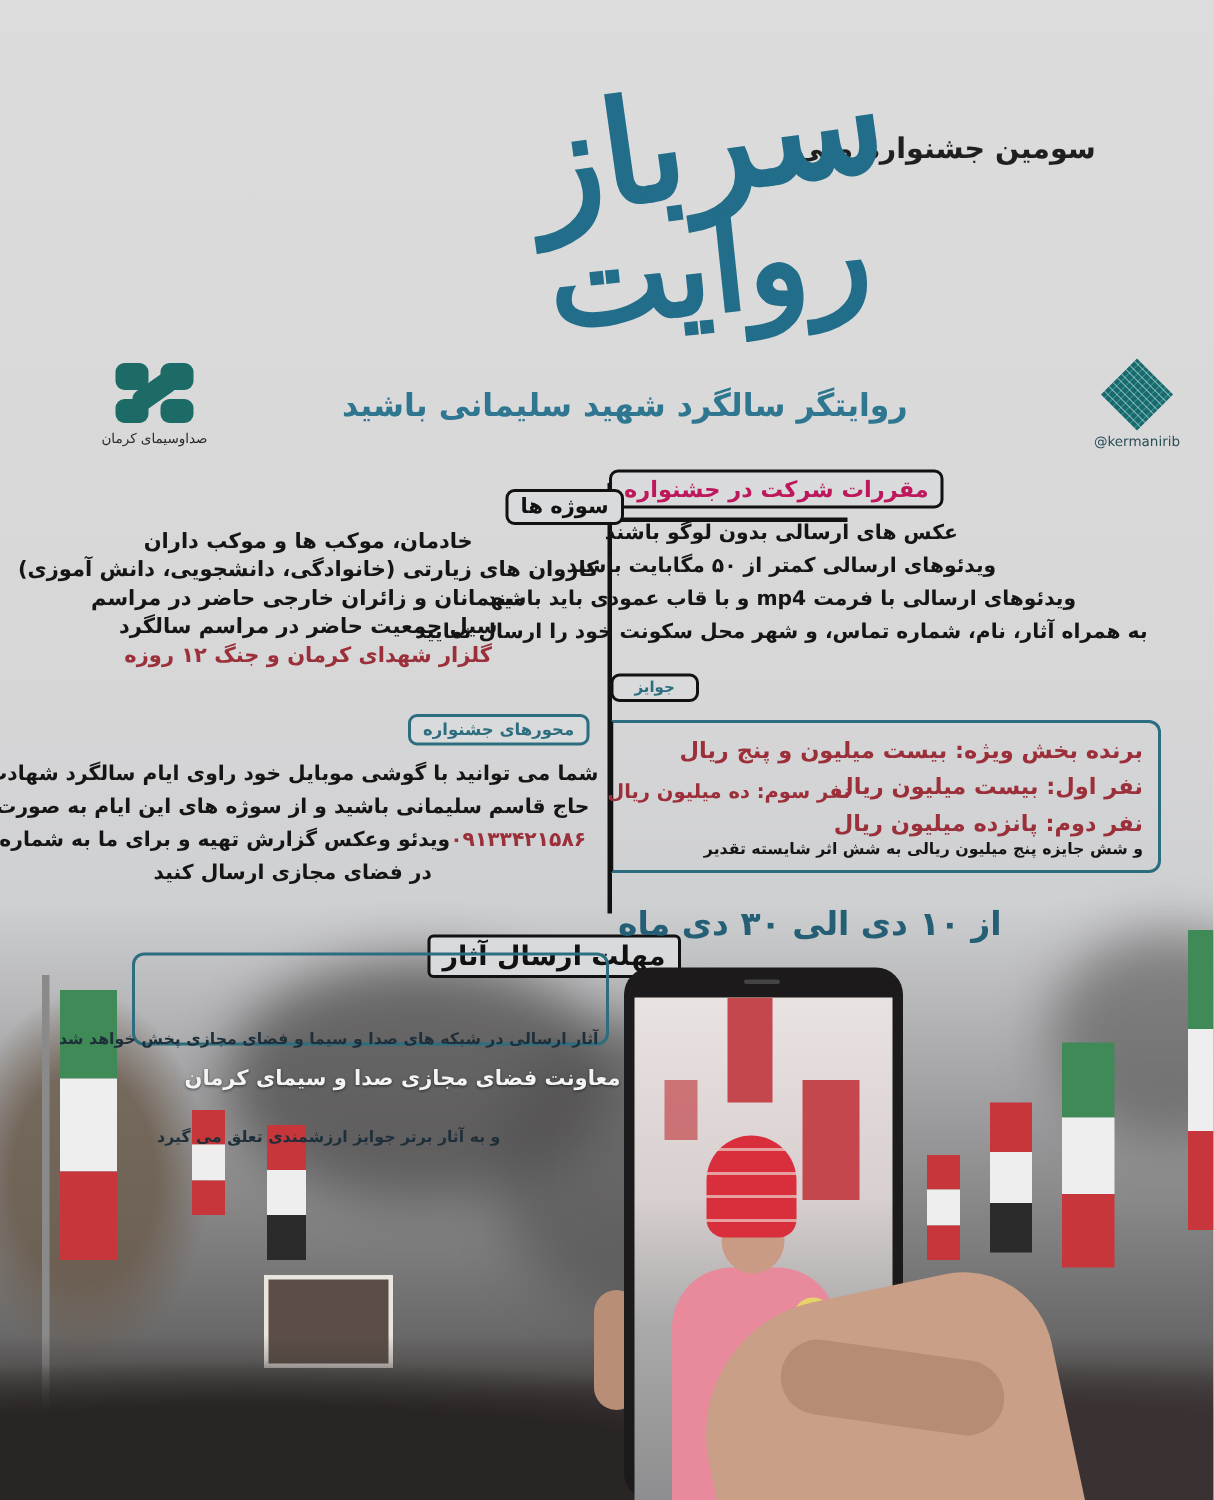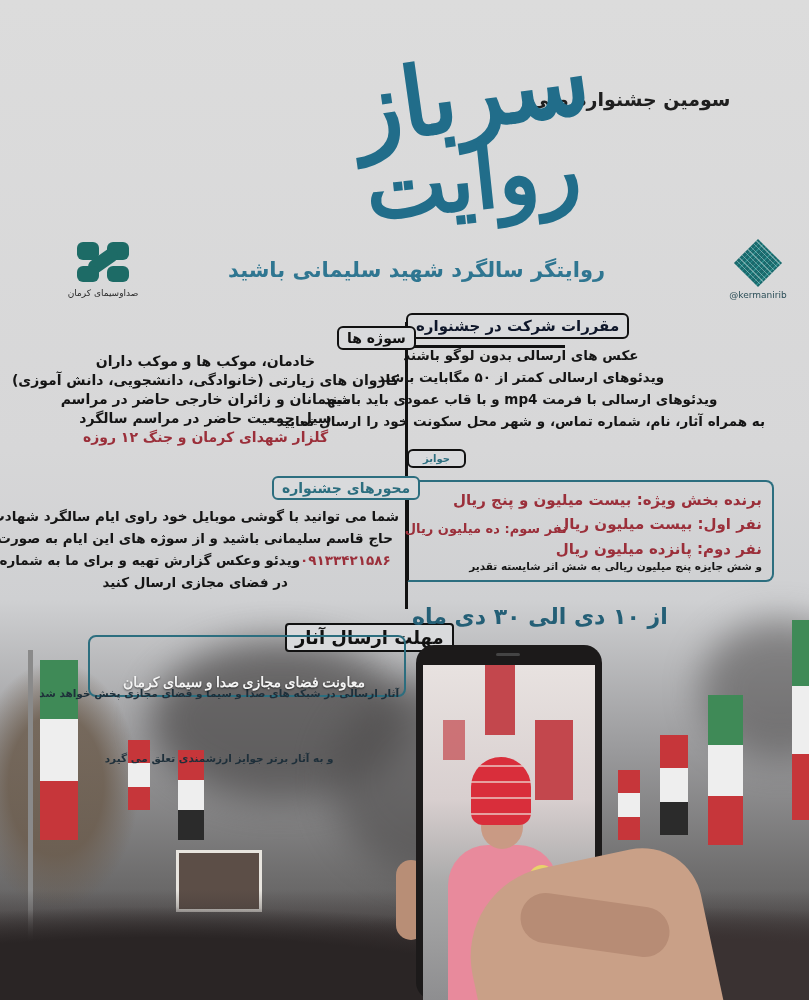--- a/index.html
+++ b/index.html
@@ -64,21 +64,21 @@
   .hline { position: absolute; background: #111; height: 2.5px; }
   .frame-teal { position: absolute; border: 2.5px solid #2c6e7f; border-radius: 8px; }
   .red { color: #9b2f3a; }
 
   .rules-lines div { height: 22px; line-height: 22px; font-size: 13.5px; }
   .subjects-lines div { height: 19px; line-height: 19px; font-size: 14px; }
   .axes-lines div { height: 22px; line-height: 22px; font-size: 13.5px; }
   .deadline-box div { height: 24px; line-height: 24px; font-size: 10.5px; color: #1e2f3a; margin-top: 41px; }
 
   .dates { position: absolute; left: 412px; top: 604px; font-size: 22px; font-weight: bold; color: #245f76; white-space: nowrap; }
-  .footer { position: absolute; left: 123px; top: 674px; font-size: 14px; font-weight: bold; color: #f4f4f4; white-space: nowrap; text-shadow: 0 1px 2px rgba(0,0,0,.6); font-family: Liberation Serif, serif; }
+  .footer { position: absolute; left: 123px; top: 711px; font-size: 14px; font-weight: bold; color: #f4f4f4; white-space: nowrap; text-shadow: 0 1px 2px rgba(0,0,0,.6); }
 
   
   .phone { position: absolute; left: 416px; top: 645px; width: 186px; height: 355px; background: #1c1a1a; border-radius: 18px; }
   .phone .screen { position: absolute; left: 7px; top: 20px; width: 172px; height: 335px; overflow: hidden;
      background: linear-gradient(180deg, #e8e2e0 0%, #d8cfcf 40%, #aaa 65%, #8e8e90 100%); }
   .phone .speaker { position: absolute; left: 80px; top: 8px; width: 24px; height: 3px; background: #444; border-radius: 2px; }
   .sflag { position: absolute; background: #c3474d; }
   .child-hat { position: absolute; left: 48px; top: 92px; width: 60px; height: 68px; border-radius: 30px 30px 12px 12px; background: repeating-linear-gradient(180deg,#d92e3b 0 8px,#e6a0a0 8px 10px,#d92e3b 10px 16px); }
   .child-face { position: absolute; left: 58px; top: 140px; width: 42px; height: 44px; border-radius: 50%; background: #c99a84; }
   .child-body { position: absolute; left: 25px; top: 180px; width: 110px; height: 170px; border-radius: 40px 40px 0 0; background: #e88a9c; }
@@ -155,21 +155,21 @@
     <div class="lbl">صداوسیمای کرمان</div>
   </div>
   <div class="logo-right">
     <div class="dia"></div>
     <div class="lbl">@kermanirib</div>
   </div>
 
   <div class="vline" style="left:405px;top:322px;height:287px;"></div>
   <div class="hline" style="left:405px;top:345px;width:160px;"></div>
 
-  <div class="hdr" style="left:406px;top:313px;font-size:15px;color:#0f172a;border-color:#111;">مقررات شرکت در جشنواره</div>
+  <div class="hdr" style="left:406px;top:313px;font-size:15px;color:#be185d;border-color:#111;">مقررات شرکت در جشنواره</div>
   <div class="txt rules-lines" style="right:44px;top:344px;">
     <div>عکس های ارسالی بدون لوگو باشند</div>
     <div>ویدئوهای ارسالی کمتر از ۵۰ مگابایت باشند</div>
     <div>ویدئوهای ارسالی با فرمت mp4 و با قاب عمودی باید باشند</div>
     <div>به همراه آثار، نام، شماره تماس، و شهر محل سکونت خود را ارسال نمایید</div>
   </div>
 
   <div class="hdr" style="left:337px;top:326px;font-size:14px;color:#111;">سوژه ها</div>
   <div class="txt subjects-lines" style="right:410px;top:352px;">
     <div>خادمان، موکب ها و موکب داران</div>
@@ -180,21 +180,21 @@
   </div>
 
   <div class="hdr" style="left:407px;top:449px;font-size:10px;color:#2c6e7f;border-color:#111;padding:2px 14px;">جوایز</div>
   <div class="frame-teal" style="left:407px;top:480px;width:367px;height:102px;border-left-width:0;border-bottom-left-radius:0;border-top-left-radius:0;border-left:2.5px solid #111;"></div>
   <div class="txt red" style="right:47px;top:491px;font-size:15px;">برنده بخش ویژه:  بیست میلیون و پنج ریال</div>
   <div class="txt red" style="right:47px;top:515px;font-size:15px;">نفر اول: بیست میلیون ریال</div>
   <div class="txt red" style="right:242px;top:521px;font-size:13px;">نفر سوم: ده میلیون ریال</div>
   <div class="txt red" style="right:47px;top:540px;font-size:15px;">نفر دوم: پانزده میلیون ریال</div>
   <div class="txt" style="right:47px;top:560px;font-size:10.5px;">و شش جایزه پنج میلیون ریالی به شش اثر شایسته تقدیر</div>
 
-  <div class="hdr teal" style="left:272px;top:476px;font-size:14px;border-radius:6px;">محورهای جشنواره</div>
+  <div class="hdr teal" style="left:272px;top:476px;font-size:11px;border-radius:6px;">محورهای جشنواره</div>
   <div class="txt axes-lines" style="right:410px;top:505px;">
     <div>شما می توانید با گوشی موبایل خود راوی ایام سالگرد شهادت</div>
     <div>حاج قاسم سلیمانی باشید و از سوژه های این ایام  به صورت</div>
     <div><span class="red">۰۹۱۳۳۴۲۱۵۸۶</span><span>ویدئو وعکس گزارش تهیه و برای ما به شماره</span></div>
     <div>در فضای مجازی ارسال کنید</div>
   </div>
 
   <div class="hdr" style="left:285px;top:605px;font-size:18px;color:#111;border-radius:4px;margin-top:18px;">مهلت ارسال آثار</div>
   <div class="dates">از ۱۰ دی الی ۳۰ دی ماه</div>
   <div class="frame-teal" style="left:88px;top:635px;width:318px;height:62px;"></div>

